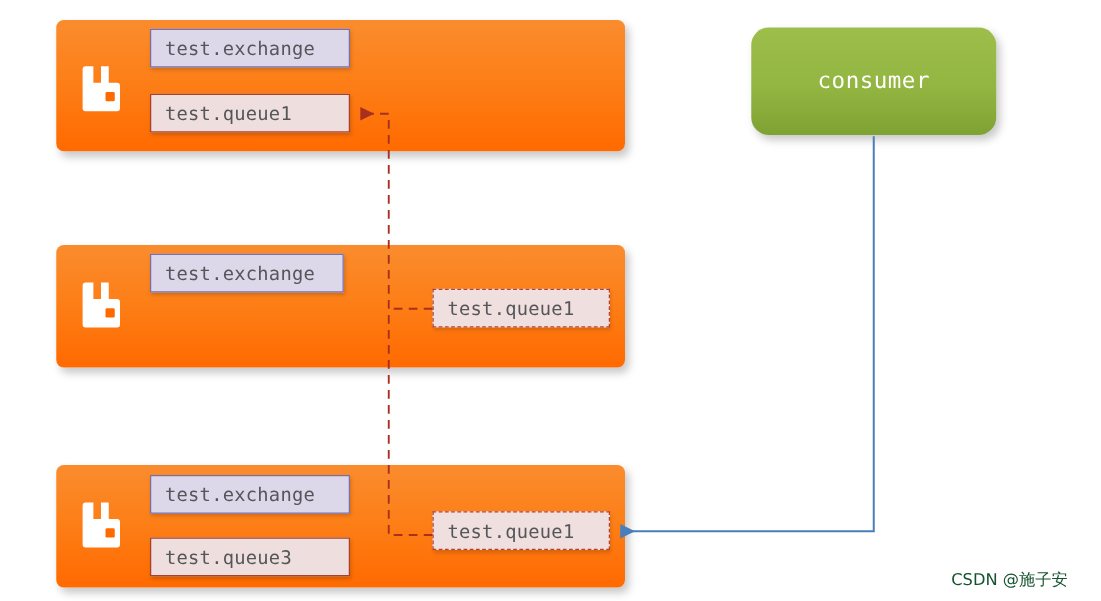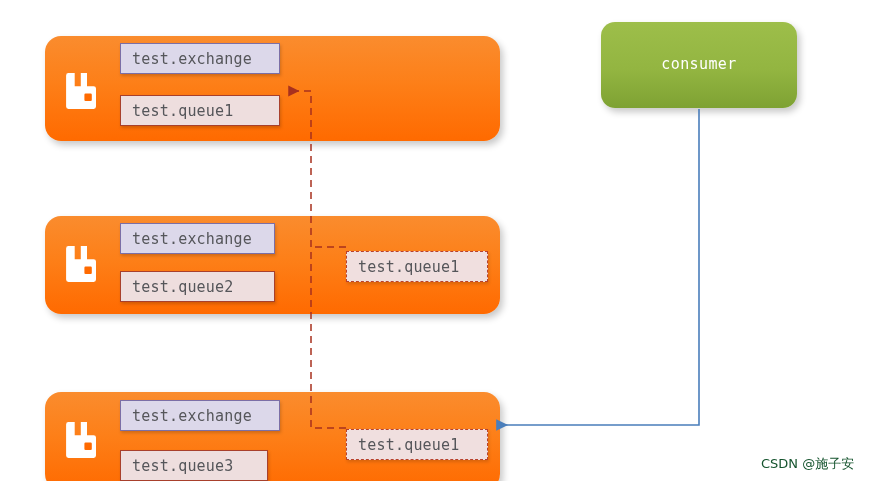--- a/index.html
+++ b/index.html
@@ -7,24 +7,23 @@
     width: 881px; height: 481px;
     background: #ffffff;
     font-family: "DejaVu Sans Mono", "Liberation Mono", monospace;
     overflow: hidden;
   }
   #stage { position: relative; width: 881px; height: 481px; background: #fff; }
 
   
   .broker {
     position: absolute;
-    border-radius: 16px;
+    border-radius: 6px;
     background: linear-gradient(180deg, #fa8c2e 0%, #fd7f18 45%, #ff6a00 100%);
     box-shadow: 3px 4px 7px rgba(0,0,0,0.22);
-    margin-top: 20px;
   }
 
   
   .rmq-logo { position: absolute; width: 40px; height: 40px; }
   .rmq-logo svg { display: block; width: 40px; height: 40px; }
 
   
   .nodebox {
     position: absolute;
     display: flex;
@@ -54,21 +53,21 @@
   .consumer {
     position: absolute;
     border-radius: 14px;
     background: linear-gradient(180deg, #9dbe4a 0%, #93b541 55%, #7ea233 100%);
     box-shadow: 3px 4px 7px rgba(0,0,0,0.22);
     display: flex;
     flex-direction: column;
     align-items: center;
     justify-content: center;
     color: #ffffff;
-    font-size: 15px;
+    font-size: 18px;
     line-height: 1.32;
     letter-spacing: 0.4px;
   }
   .consumer span { display: block; }
 
   
   #wires { position: absolute; left: 0; top: 0; width: 881px; height: 481px; pointer-events: none; }
 
   
   .watermark {
@@ -96,33 +95,32 @@
   </div>
 
   <div class="broker" style="left:45px; top:196px; width:455px; height:98px;">
     <span class="rmq-logo" style="left:15px; top:28px;">
       <svg viewBox="0 0 40 40" xmlns="http://www.w3.org/2000/svg">
         <path fill="#ffffff" d="M8.5,2 h6.2 v13.2 h6.1 V2 h6.2 v13.2 h6.6 a2.4,2.4 0 0 1 2.4,2.4 V35.6 a2.4,2.4 0 0 1 -2.4,2.4 H8.5 a2.4,2.4 0 0 1 -2.4,-2.4 V4.4 A2.4,2.4 0 0 1 8.5,2 Z"></path>
         <rect x="24.4" y="22.6" width="7.4" height="7.4" rx="1.1" fill="#ff6a00"></rect>
       </svg>
     </span>
     <div class="nodebox exchange-box" style="left:75px; top:7px; width:155px; height:31px;">test.exchange</div>
-    <div class="nodebox queue-box" style="left:75px; top:55px; width:155px; height:31px;">test.queue2</div>
     <div class="nodebox queue-dashed" style="left:301px; top:35px; width:142px; height:31px;">test.queue1</div>
   </div>
 
   <div class="broker" style="left:45px; top:372px; width:455px; height:98px;">
     <span class="rmq-logo" style="left:15px; top:28px;">
       <svg viewBox="0 0 40 40" xmlns="http://www.w3.org/2000/svg">
         <path fill="#ffffff" d="M8.5,2 h6.2 v13.2 h6.1 V2 h6.2 v13.2 h6.6 a2.4,2.4 0 0 1 2.4,2.4 V35.6 a2.4,2.4 0 0 1 -2.4,2.4 H8.5 a2.4,2.4 0 0 1 -2.4,-2.4 V4.4 A2.4,2.4 0 0 1 8.5,2 Z"></path>
         <rect x="24.4" y="22.6" width="7.4" height="7.4" rx="1.1" fill="#ff6a00"></rect>
       </svg>
     </span>
     <div class="nodebox exchange-box" style="left:75px; top:8px; width:160px; height:31px;">test.exchange</div>
-    <div class="nodebox queue-box" style="left:75px; top:58px; width:148px; height:31px;">test.queue3</div>
+    <div class="nodebox queue-box" style="left:75px; top:58px; width:160px; height:31px;">test.queue3</div>
     <div class="nodebox queue-dashed" style="left:301px; top:37px; width:142px; height:31px;">test.queue1</div>
   </div>
 
   <div class="consumer" style="left:601px; top:22px; width:196px; height:86px;">
     <span>consumer</span>
   </div>
 
   <svg id="wires" viewBox="0 0 881 481" xmlns="http://www.w3.org/2000/svg">
     <defs>
       <marker id="arrow-red" markerWidth="9" markerHeight="9" refX="7.5" refY="4" orient="auto">

